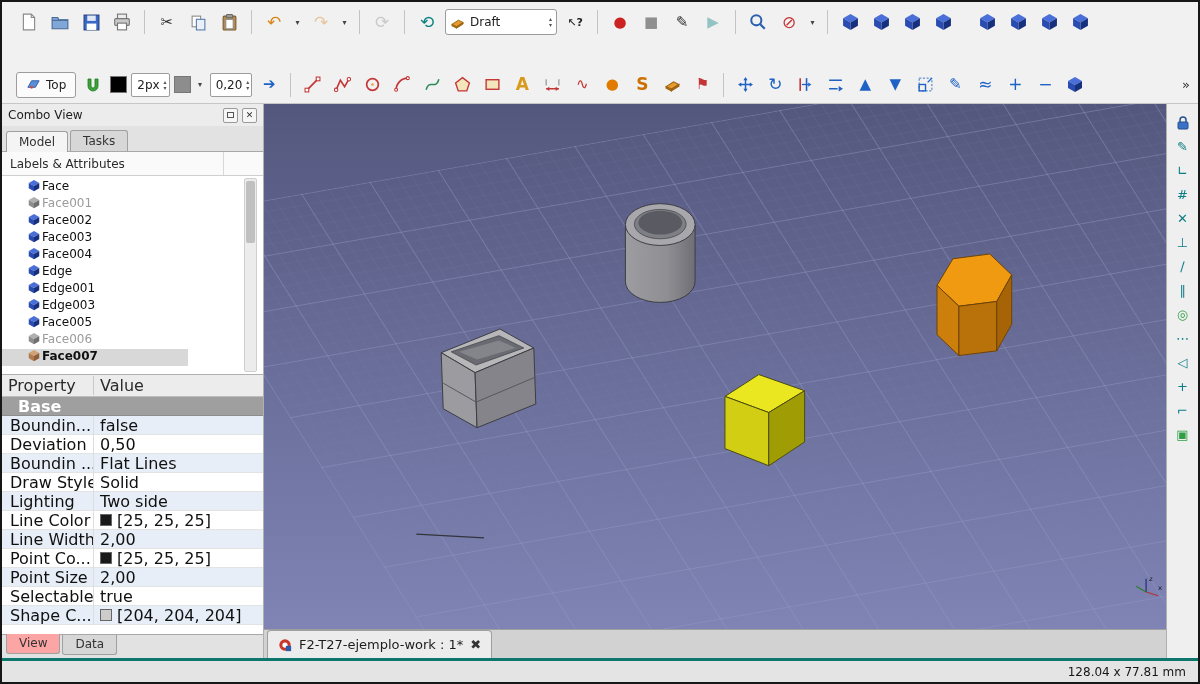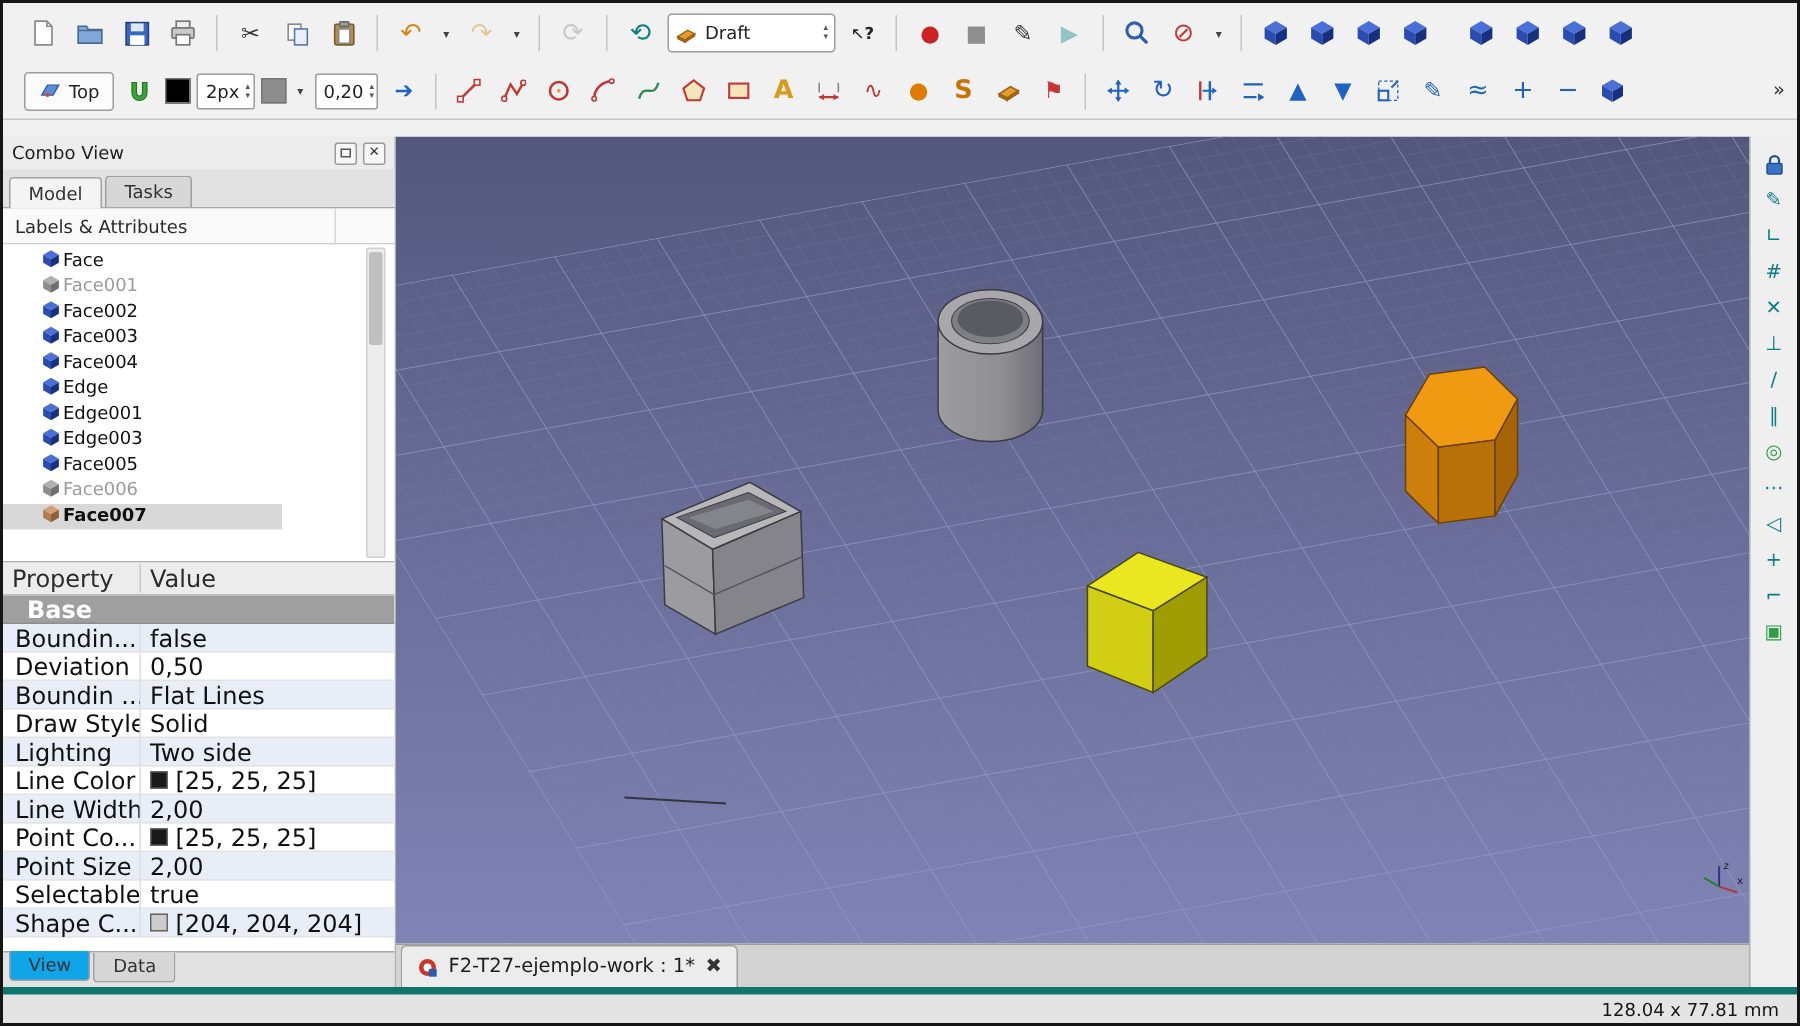--- a/index.html
+++ b/index.html
@@ -3,36 +3,36 @@
 <meta charset="utf-8">
 <style>
   * { box-sizing: border-box; margin: 0; padding: 0; }
   html,body { width:1200px; height:684px; }
   body { font-family:"DejaVu Sans","Liberation Sans",sans-serif; font-size:12px; color:#222; background:#f1f1f1; }
   .app { width:1200px; height:684px; border:2px solid #161616; display:flex; flex-direction:column; background:#f1f1f1; overflow:hidden; }
 
   
   .tbrow { display:flex; align-items:center; background:#f1f1f1; flex:0 0 auto; }
   .tb1 { height:40px; padding:0 6px 0 14px; gap:5px; }
-  .tb2 { height:38px; padding:0 4px 0 14px; gap:4px; border-bottom:1px solid #c6c6c6; }
+  .tb2 { height:38px; padding:0 4px 0 14px; gap:4px; border-bottom:1px solid #c6c6c6;margin-top:24px; }
   .tbtn { width:26px; height:26px; display:flex; align-items:center; justify-content:center; border-radius:3px; flex:0 0 auto; font-size:15px; line-height:1; }
   .tbtn svg { display:block; }
   .caretbtn { width:11px; height:26px; display:flex; align-items:center; justify-content:center; font-size:8px; color:#444; }
   .sep { width:1px; height:24px; background:#c4c4c4; margin:0 4px; flex:0 0 auto; }
   .disabled { opacity:.4; }
   .combo { height:26px; min-width:112px; background:#fff; border:1px solid #9c9c9c; border-radius:3px; display:flex; align-items:center; gap:5px; padding:0 4px; }
   .combo .spin { margin-left:auto; display:flex; flex-direction:column; font-size:6px; color:#555; line-height:6px; }
   .wpbtn { height:26px; background:#fbfbfb; border:1px solid #9c9c9c; border-radius:3px; display:flex; align-items:center; gap:5px; padding:0 9px; }
   .swatch { width:17px; height:17px; border:1px solid #777; flex:0 0 auto; }
   .spinbox { height:24px; background:#fff; border:1px solid #9c9c9c; border-radius:2px; display:flex; align-items:center; padding:0 2px 0 5px; gap:4px; }
   .spinbox .arr { display:flex; flex-direction:column; font-size:6px; line-height:6px; color:#555; }
   .overflow { margin-left:auto; font-size:13px; color:#333; padding:0 4px; }
 
   
-  .main { flex:1 1 auto; display:flex; min-height:0;margin-top:11px; }
+  .main { flex:1 1 auto; display:flex; min-height:0; }
 
   
   .lpanel { width:262px; flex:0 0 auto; background:#ececec; border-right:1px solid #b0b0b0; display:flex; flex-direction:column; }
   .cv-title { height:22px; display:flex; align-items:center; padding:0 6px; color:#1d1d1d; }
   .cv-title .btns { margin-left:auto; display:flex; gap:4px; }
   .minibtn { width:15px; height:15px; border:1px solid #9a9a9a; background:#f6f6f6; display:flex; align-items:center; justify-content:center; font-size:9px; color:#333; border-radius:2px; }
   .minibtn .sq { width:7px; height:6px; border:1px solid #555; }
   .toptabs { height:26px; display:flex; align-items:flex-end; padding-left:4px; border-bottom:1px solid #a8a8a8; background:#e2e2e2; }
   .tab { padding:3px 12px 3px; border:1px solid #a0a0a0; border-bottom:none; border-radius:3px 3px 0 0; background:#d7d7d7; color:#333; margin-right:2px; }
   .tab.active { background:#f4f4f4; position:relative; top:1px; }
@@ -59,38 +59,38 @@
   .pgroup { height:19px; background:#9f9f9f; color:#fff; font-weight:bold; display:flex; align-items:center; padding-left:16px; border-bottom:1px solid #8d8d8d; }
   .prow { height:19px; display:flex; align-items:center; border-bottom:1px solid #e3e3e3; }
   .prow:nth-child(odd) { background:#e7eef8; }
   .prow .pc { width:92px; padding-left:8px; border-right:1px solid #ddd; white-space:nowrap; overflow:hidden; color:#101010; }
   .prow .vc { flex:1; padding-left:6px; display:flex; align-items:center; gap:5px; color:#101010; white-space:nowrap; overflow:hidden; }
   .csw { width:12px; height:12px; border:1px solid #666; flex:0 0 auto; }
   .prow.partial { height:10px; overflow:hidden; }
 
   .bottabs { height:24px; display:flex; align-items:flex-start; padding-left:4px; background:#e2e2e2; border-top:1px solid #a8a8a8; }
   .btab { padding:2px 12px 3px; border:1px solid #a0a0a0; border-top:none; border-radius:0 0 3px 3px; background:#d7d7d7; color:#333; margin-right:2px; }
-  .btab.active { background:#0ea5e9; position:relative; top:-1px; }
+  .btab.active { background:#fca5a5; position:relative; top:-1px; }
 
   
   .center { flex:1 1 auto; display:flex; flex-direction:column; min-width:0; }
   .vp { flex:1 1 auto; position:relative; min-height:0; }
   .vp svg.scene { width:100%; height:100%; display:block; }
   .filetabs { height:29px; background:#d2d2d2; border-top:1px solid #9f9f9f; display:flex; align-items:flex-end; padding-left:3px; flex:0 0 auto; }
   .filetab { height:28px; display:flex; align-items:center; gap:7px; padding:0 10px; background:#ececec; border:1px solid #9f9f9f; border-bottom:none; border-radius:4px 4px 0 0; }
   .filetab .lbl { font-size:13px; color:#1c1c1c; }
   .filetab .close { font-weight:bold; color:#333; font-size:13px; }
 
   
   .rpanel { width:32px; flex:0 0 auto; background:#efefef; border-left:1px solid #b0b0b0; display:flex; flex-direction:column; align-items:center; padding-top:8px; gap:3px; }
   .rbtn { width:22px; height:21px; display:flex; align-items:center; justify-content:center; font-size:13px; color:#0b7d85; border-radius:3px; }
   .rbtn.green { color:#2f9e44; }
 
   
-  .status { height:24px; flex:0 0 auto; background:#e4e4e4; border-top:5px solid #0f766e; display:flex; align-items:center; justify-content:flex-end; padding-right:12px; color:#161616; }
+  .status { height:24px; flex:0 0 auto; background:#e4e4e4; border-top:3px solid #0f766e; display:flex; align-items:center; justify-content:flex-end; padding-right:12px; color:#161616; }
 
   .g-orange { color:#d8861a; }
   .g-red { color:#cc2222; }
   .g-gray { color:#8f8f8f; }
   .g-teal { color:#0a8080; }
   .g-blue { color:#1d62c4; }
   .g-dark { color:#333; }
   .g-redline { color:#c43535; }
   .g-gold { color:#d89a1a; }
   .g-point { color:#e07b00; }

